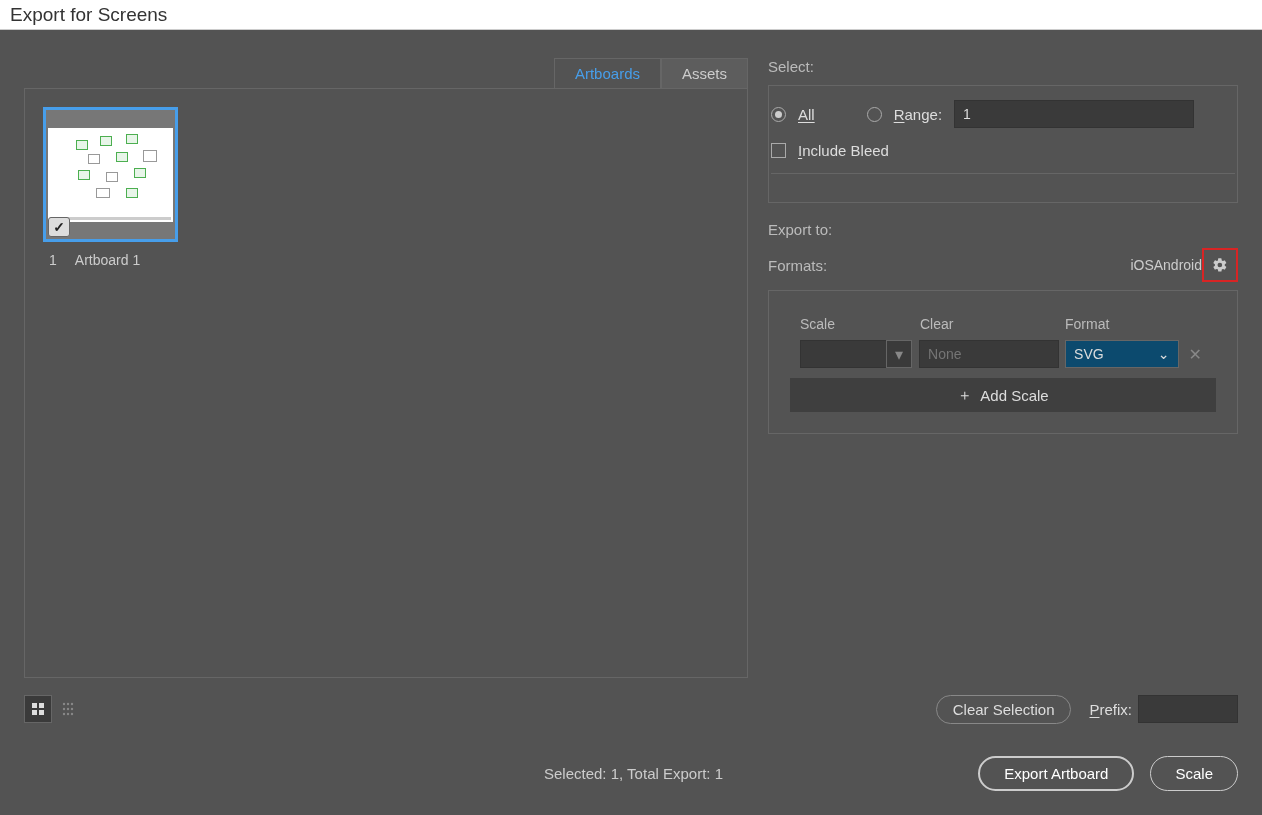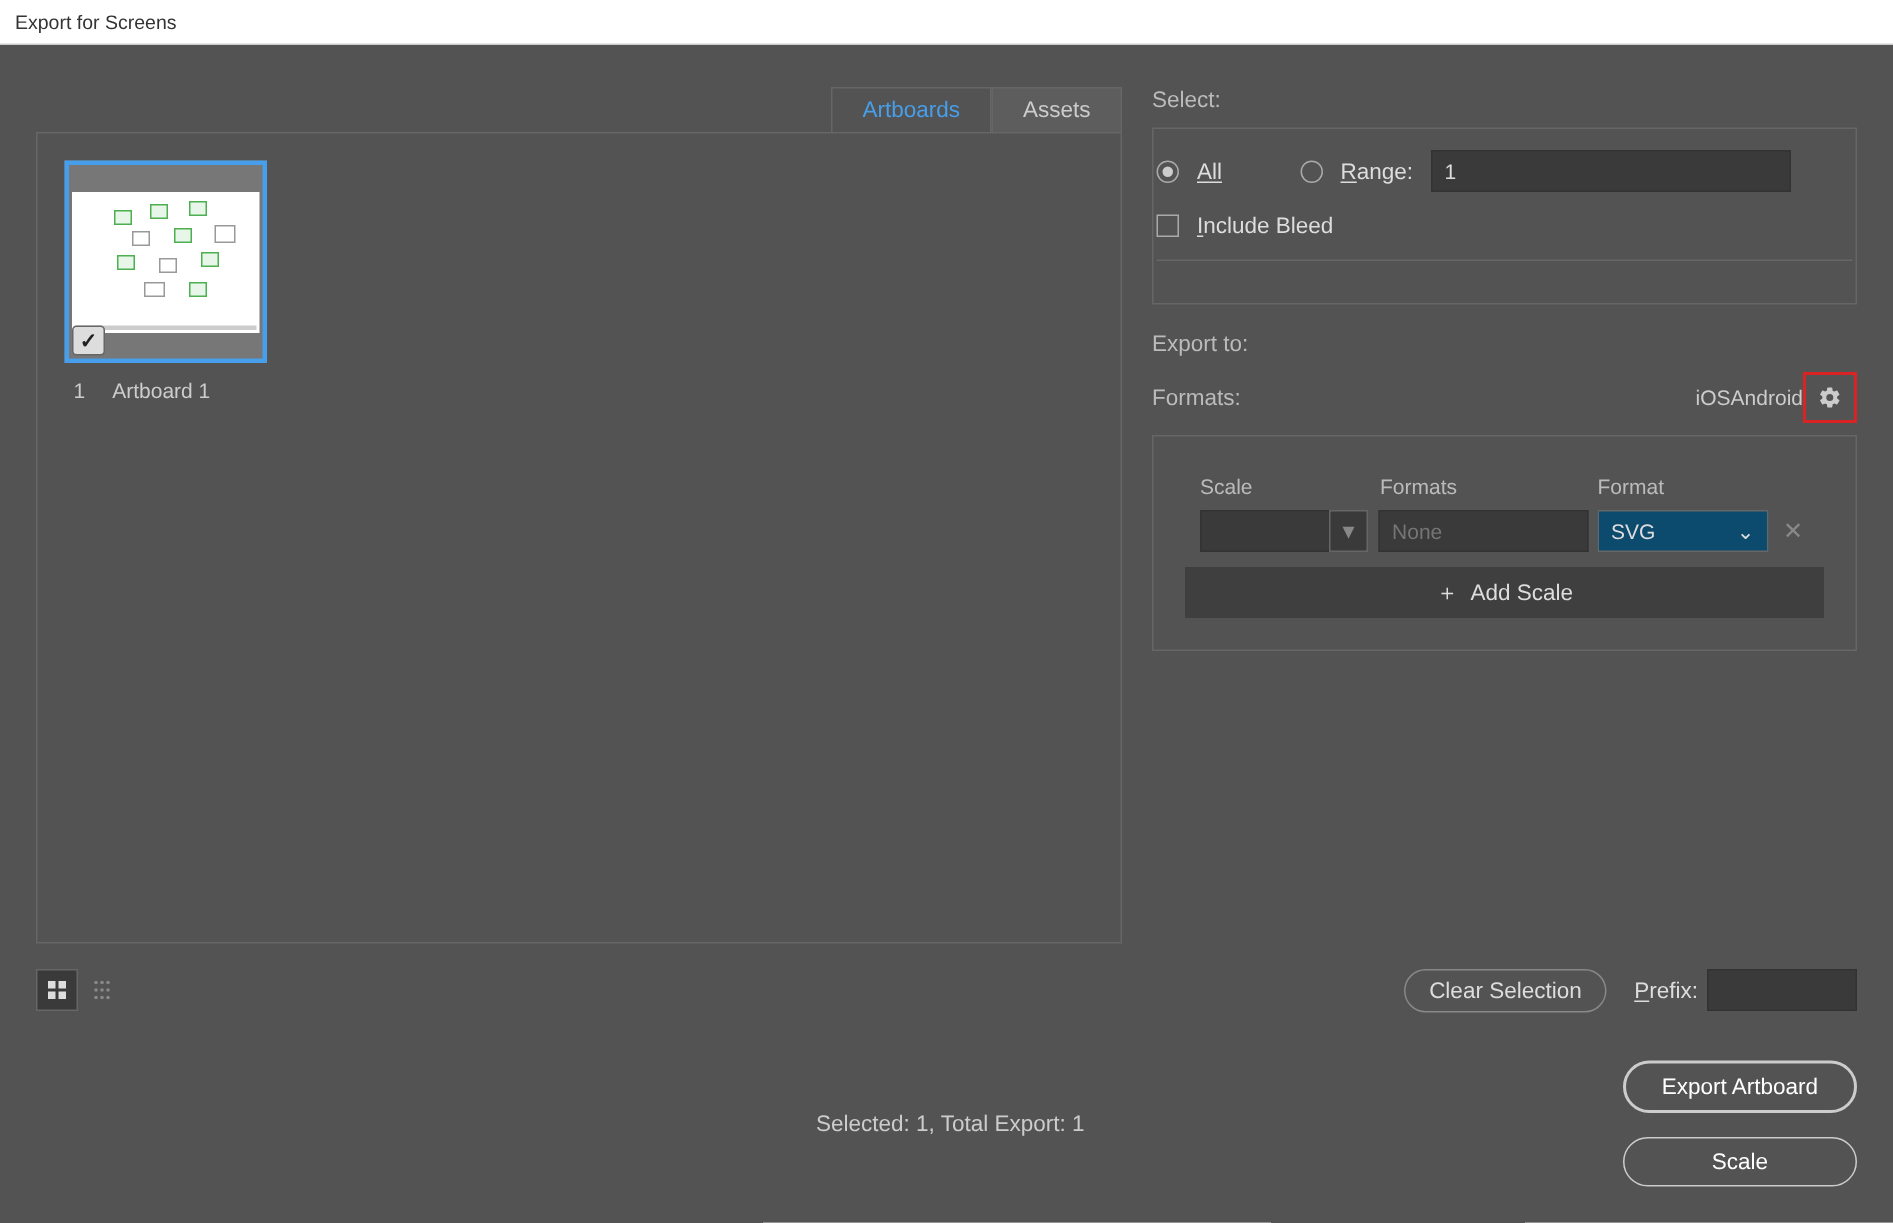--- a/index.html
+++ b/index.html
@@ -1,18 +1,18 @@
 <!DOCTYPE html>
 <html><head>
 <meta charset="utf-8">
 <style>
 * { box-sizing: border-box; margin: 0; padding: 0; font-family: "Segoe UI", Arial, sans-serif; }
 body { width: 1262px; height: 815px; background: #fff; overflow: hidden; }
 
-.titlebar { height: 30px; background: #fff; border-bottom: 1px solid #ccc; display: flex; align-items: center; padding: 0 10px; font-size: 13px; color: #333; }
+.titlebar { height: 30px; background: #fff; border-bottom: 1px solid #ccc; display: flex; align-items: center; padding: 0 10px; font-size: 19px; color: #333; }
 
 .dialog-body { width: 1262px; height: 785px; background: #535353; padding: 28px 24px 24px 24px; display: flex; flex-direction: column; }
 
 .main-area { display: flex; gap: 20px; flex: 1; }
 
 .left-panel { flex: 1; display: flex; flex-direction: column; }
 .tabs { display: flex; justify-content: flex-end; gap: 0; margin-bottom: -1px; }
 .tab { padding: 6px 20px; font-size: 15px; color: #ccc; background: #535353; border: 1px solid transparent; cursor: pointer; }
 .tab.active { color: #479eea; border: 1px solid #666; border-bottom: 1px solid #535353; background: #535353; }
 .tab.inactive { border: 1px solid #666; border-bottom: 1px solid #666; background: #5d5d5d; }
@@ -65,21 +65,21 @@
 .view-toggles { display:flex; gap:4px; }
 .vbtn { width:28px; height:28px; border:1px solid #666; background:#3a3a3a; display:flex;align-items:center;justify-content:center; color:#ccc;}
 .vbtn.inactive{ background:transparent; border-color:transparent; color:#888;}
 .clear-btn { margin-left:auto; padding:5px 16px; border:1px solid #888; border-radius:16px; color:#ddd; font-size:15px; background:transparent; cursor:pointer;}
 .prefix-wrap { display:flex; align-items:center; gap:6px; margin-left:18px;}
 
 .bottom-row2 { display:flex; align-items:center; margin-top: 30px; gap: 18px;}
 .status-text { color:#ccc; font-size:15px; margin-left:520px;}
 .pill-btn { padding:7px 24px; border:1.5px solid #ccc; border-radius:18px; color:#fff; font-size:15px; background:transparent; cursor:pointer;}
 .pill-btn.primary { border-width:2px; font-weight:500;}
-.action-buttons{ margin-left:auto; display:flex; gap:16px;flex-direction:column;}
+.action-buttons{ margin-left:auto; display:flex; gap:16px;}
 
 
 .node{position:absolute;background:#e8f5e9;border:1px solid #4caf50;font-size:5px;}
 </style>
 </head>
 <body>
 
 <div class="titlebar">
   <span>Export for Screens</span>
 </div>
@@ -147,21 +147,21 @@
           <div class="settings-btn">
             <svg width="16" height="16" viewBox="0 0 24 24" fill="#ccc">
                 <path d="M19.14,12.94a7,7,0,0,0,.05-.94,7,7,0,0,0-.05-.94l2.11-1.65a.5.5,0,0,0,.12-.64l-2-3.46a.5.5,0,0,0-.61-.22l-2.49,1a7,7,0,0,0-1.62-.94l-.38-2.65A.5.5,0,0,0,13.77,2H9.77a.5.5,0,0,0-.5.42L8.89,5.07a7,7,0,0,0-1.62.94l-2.49-1a.5.5,0,0,0-.61.22l-2,3.46a.5.5,0,0,0,.12.64L4.4,11.06a7,7,0,0,0-.05.94,7,7,0,0,0,.05.94L2.29,14.59a.5.5,0,0,0-.12.64l2,3.46a.5.5,0,0,0,.61.22l2.49-1a7,7,0,0,0,1.62.94l.38,2.65a.5.5,0,0,0,.5.42h4a.5.5,0,0,0,.5-.42l.38-2.65a7,7,0,0,0,1.62-.94l2.49,1a.5.5,0,0,0,.61-.22l2-3.46a.5.5,0,0,0-.12-.64ZM11.77,15.5A3.5,3.5,0,1,1,15.27,12,3.5,3.5,0,0,1,11.77,15.5Z"></path>
               </svg>
           </div>
         </div>
       </div>
       <div class="format-table">
         <div class="fmt-head">
           <div>Scale</div>
-          <div>Formats</div>
+          <div>Clear</div>
           <div>Format</div>
         </div>
         <div class="fmt-row">
           <div class="fmt-scale">
             <input class="text-input" value="" style="">
             <div class="dd">▾</div>
           </div>
           <div class="fmt-suffix">
             <input class="text-input" placeholder="None" style="">
           </div>

